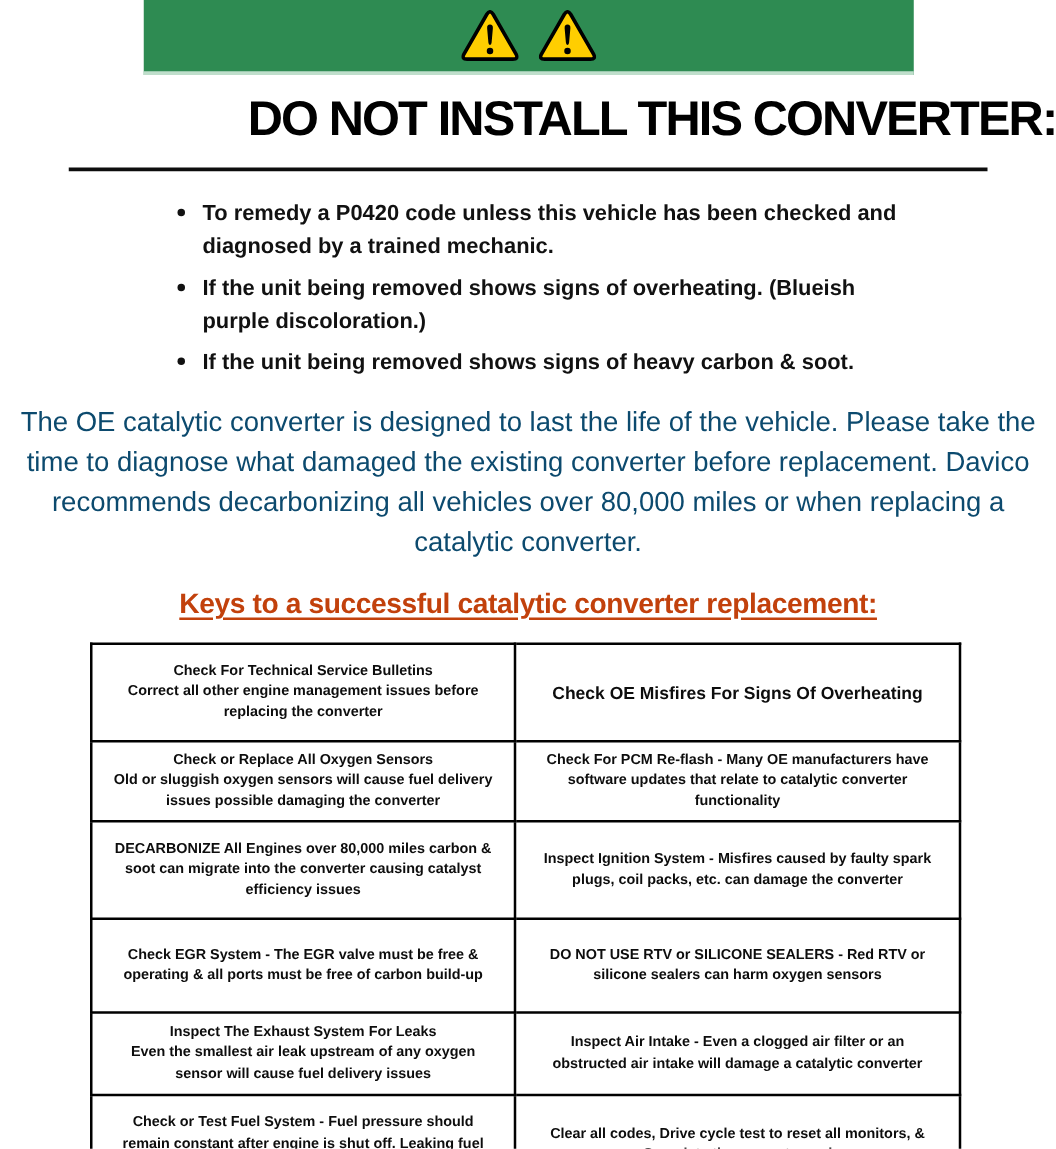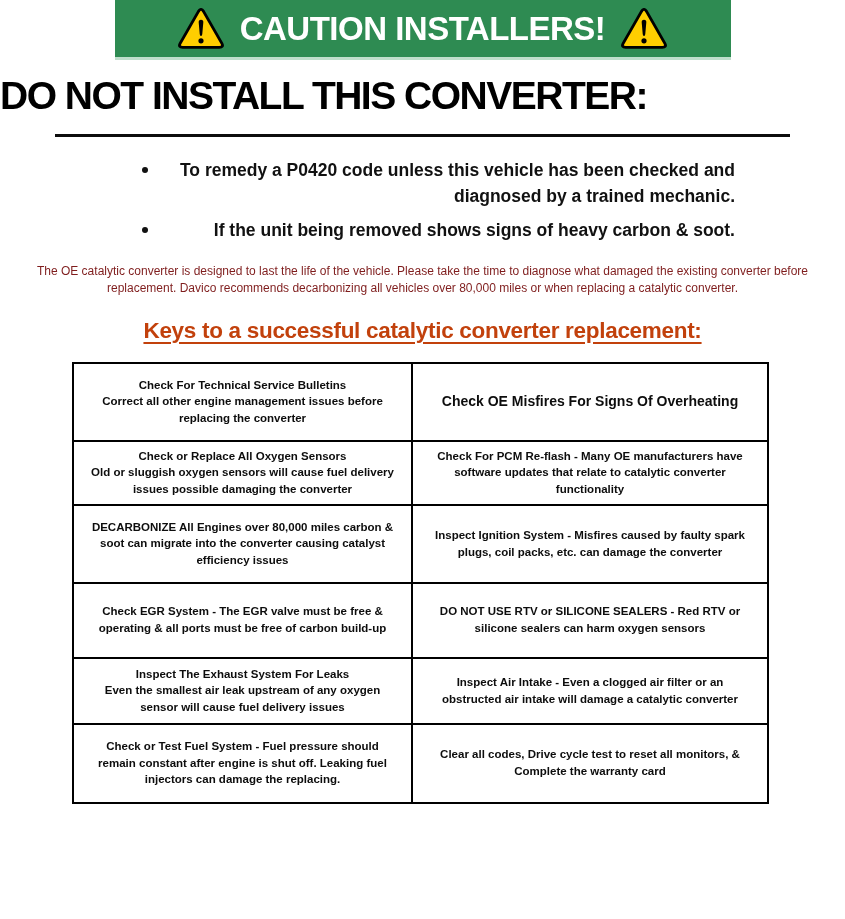--- a/index.html
+++ b/index.html
@@ -29,21 +29,21 @@
     font-size: 33px;
     font-weight: bold;
     letter-spacing: -0.5px;
     white-space: nowrap;
   }
   .warn-icon { width: 46px; height: 42px; display: block; flex: 0 0 auto; }
 
   
   .main-heading {
     margin-top: 14px;
-    text-align: left;
+    text-align: right;
     font-size: 39px;
     font-weight: 900;
     letter-spacing: -1.5px;
     color: #000000;
   }
 
   .divider {
     width: 735px;
     height: 0;
     border: none;
@@ -56,42 +56,41 @@
     margin: 20px 110px 0 140px;
     list-style: none;
   }
   .bullet-list li {
     position: relative;
     padding-left: 22px;
     font-size: 17.5px;
     font-weight: bold;
     line-height: 1.5;
     margin-bottom: 7px;
-    text-align: right;
   }
   .bullet-list li::before {
     content: "";
     position: absolute;
     left: 2px;
     top: 10px;
     width: 6px;
     height: 6px;
     border-radius: 50%;
     background: #111111;
   }
 
   
   .intro-paragraph {
     margin: 20px auto 0 auto;
     width: 828px;
     text-align: center;
-    font-size: 12px;
+    font-size: 22px;
     font-weight: normal;
     line-height: 1.45;
-    color: #7f1d1d;
+    color: #0c4a6e;
   }
 
   
   .keys-heading {
     margin-top: 20px;
     text-align: center;
     font-size: 22.5px;
     font-weight: 800;
     letter-spacing: -0.3px;
     text-decoration: underline;
@@ -129,34 +128,34 @@
 </style>
 </head>
 <body>
 
 <div class="banner">
   <svg class="warn-icon" viewBox="0 0 64 58" aria-hidden="true">
     <path d="M28.5 4.5 Q32 -1 35.5 4.5 L61 49 Q64 54.5 57.5 54.5 L6.5 54.5 Q0 54.5 3 49 Z" fill="#ffce00" stroke="#000000" stroke-width="4" stroke-linejoin="round"></path>
     <path d="M32 16 Q35.5 16 35.2 20 L33.8 36 Q33.6 38.6 32 38.6 Q30.4 38.6 30.2 36 L28.8 20 Q28.5 16 32 16 Z" fill="#000000"></path>
     <circle cx="32" cy="45.5" r="3.6" fill="#000000"></circle>
   </svg>
-  <span class="banner-title">CAUTION INSTALLERS!</span>
   <svg class="warn-icon" viewBox="0 0 64 58" aria-hidden="true">
     <path d="M28.5 4.5 Q32 -1 35.5 4.5 L61 49 Q64 54.5 57.5 54.5 L6.5 54.5 Q0 54.5 3 49 Z" fill="#ffce00" stroke="#000000" stroke-width="4" stroke-linejoin="round"></path>
     <path d="M32 16 Q35.5 16 35.2 20 L33.8 36 Q33.6 38.6 32 38.6 Q30.4 38.6 30.2 36 L28.8 20 Q28.5 16 32 16 Z" fill="#000000"></path>
     <circle cx="32" cy="45.5" r="3.6" fill="#000000"></circle>
   </svg>
 </div>
 
 <div class="main-heading">DO NOT INSTALL THIS CONVERTER:</div>
 
 <hr class="divider">
 
 <ul class="bullet-list">
   <li>To remedy a P0420 code unless this vehicle has been checked and diagnosed by a trained mechanic.</li>
+  <li>If the unit being removed shows signs of overheating. (Blueish purple discoloration.)</li>
   <li>If the unit being removed shows signs of heavy carbon &amp; soot.</li>
 </ul>
 
 <p class="intro-paragraph">The OE catalytic converter is designed to last the life of the vehicle. Please take the time to diagnose what damaged the existing converter before replacement. Davico recommends decarbonizing all vehicles over 80,000 miles or when replacing a catalytic converter.</p>
 
 <div class="keys-heading">Keys to a successful catalytic converter replacement:</div>
 
 <table class="tips-table">
   <colgroup>
       <col class="left-col">

